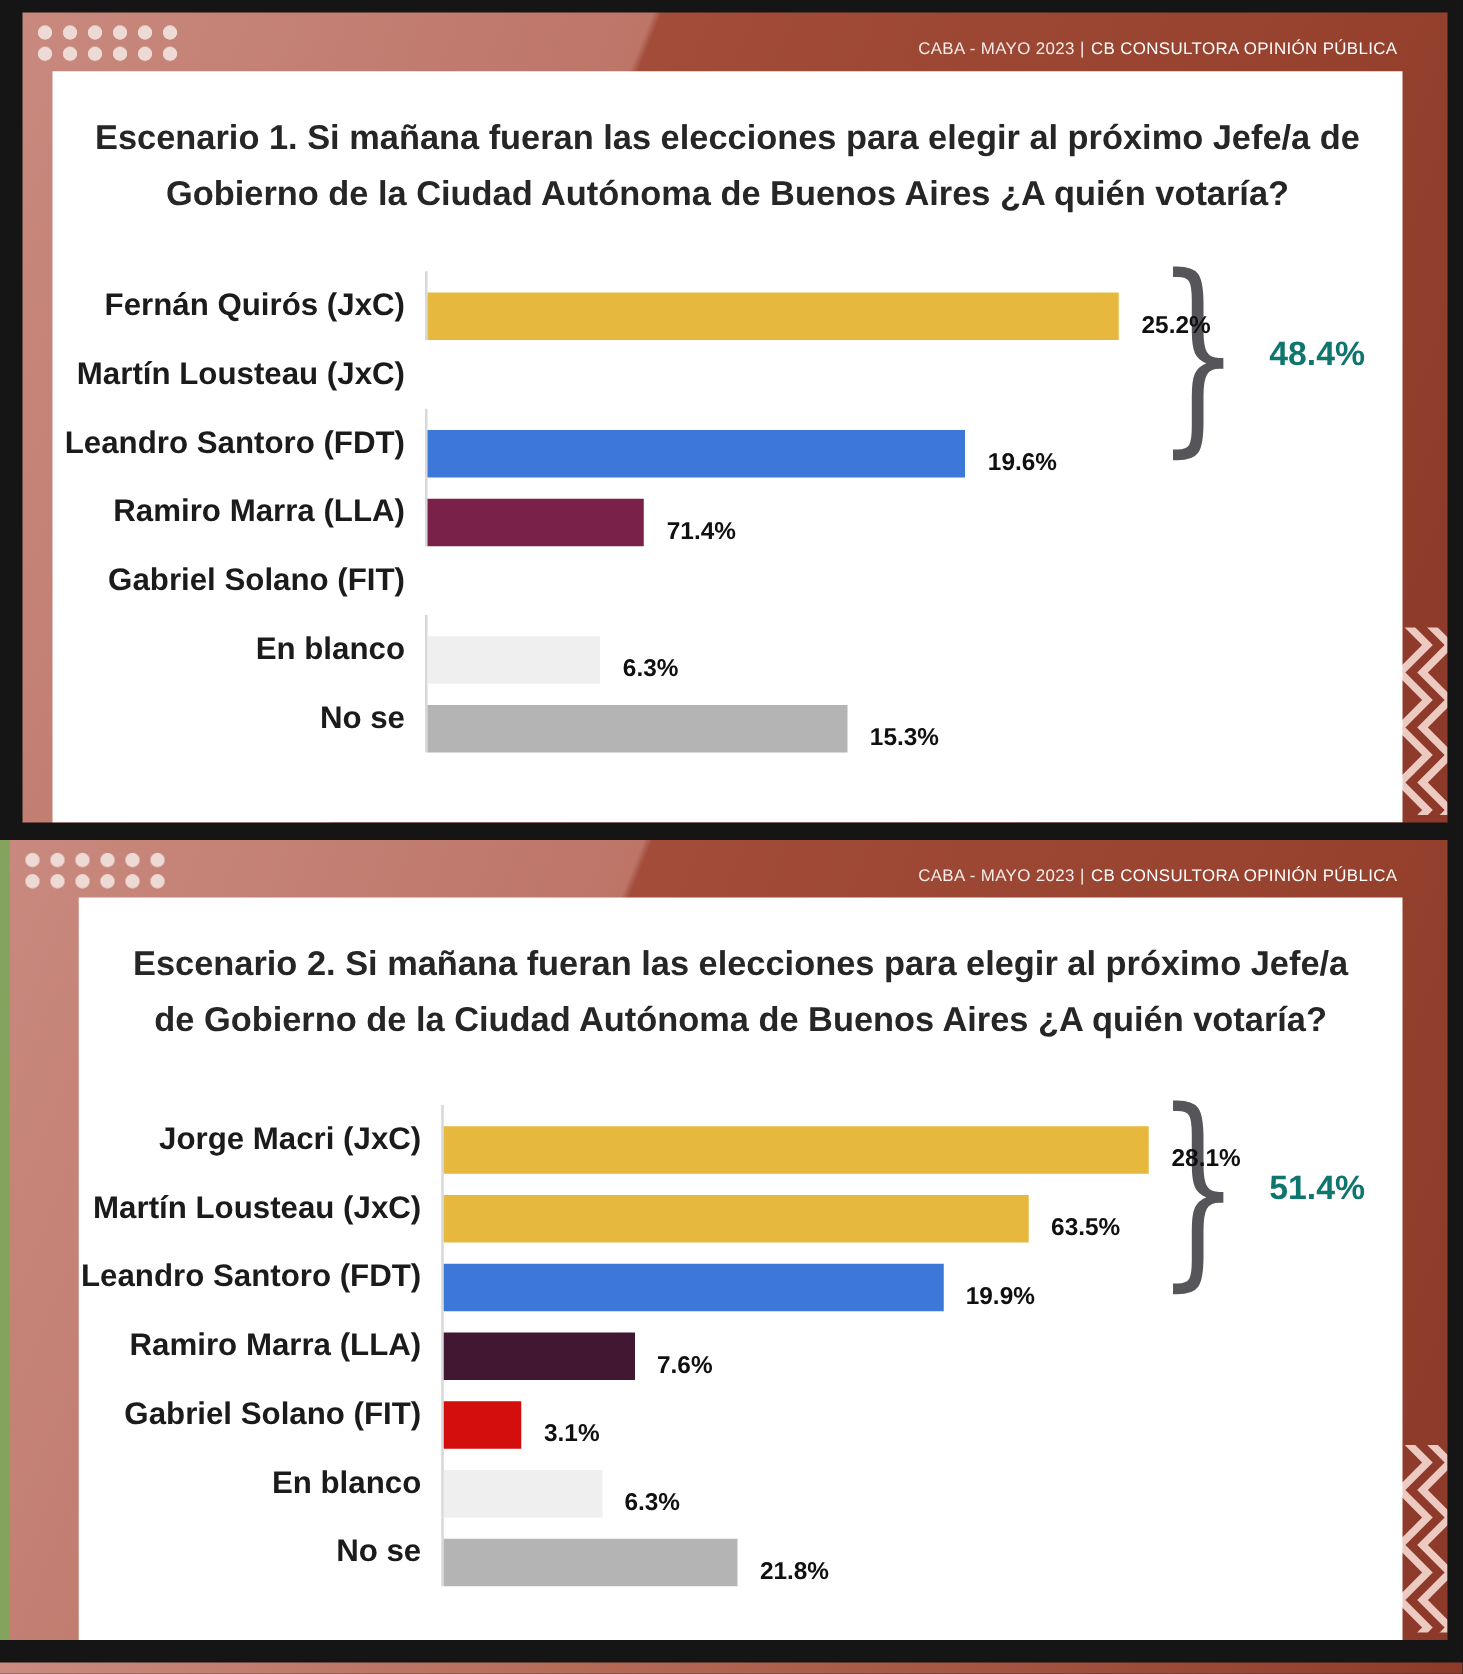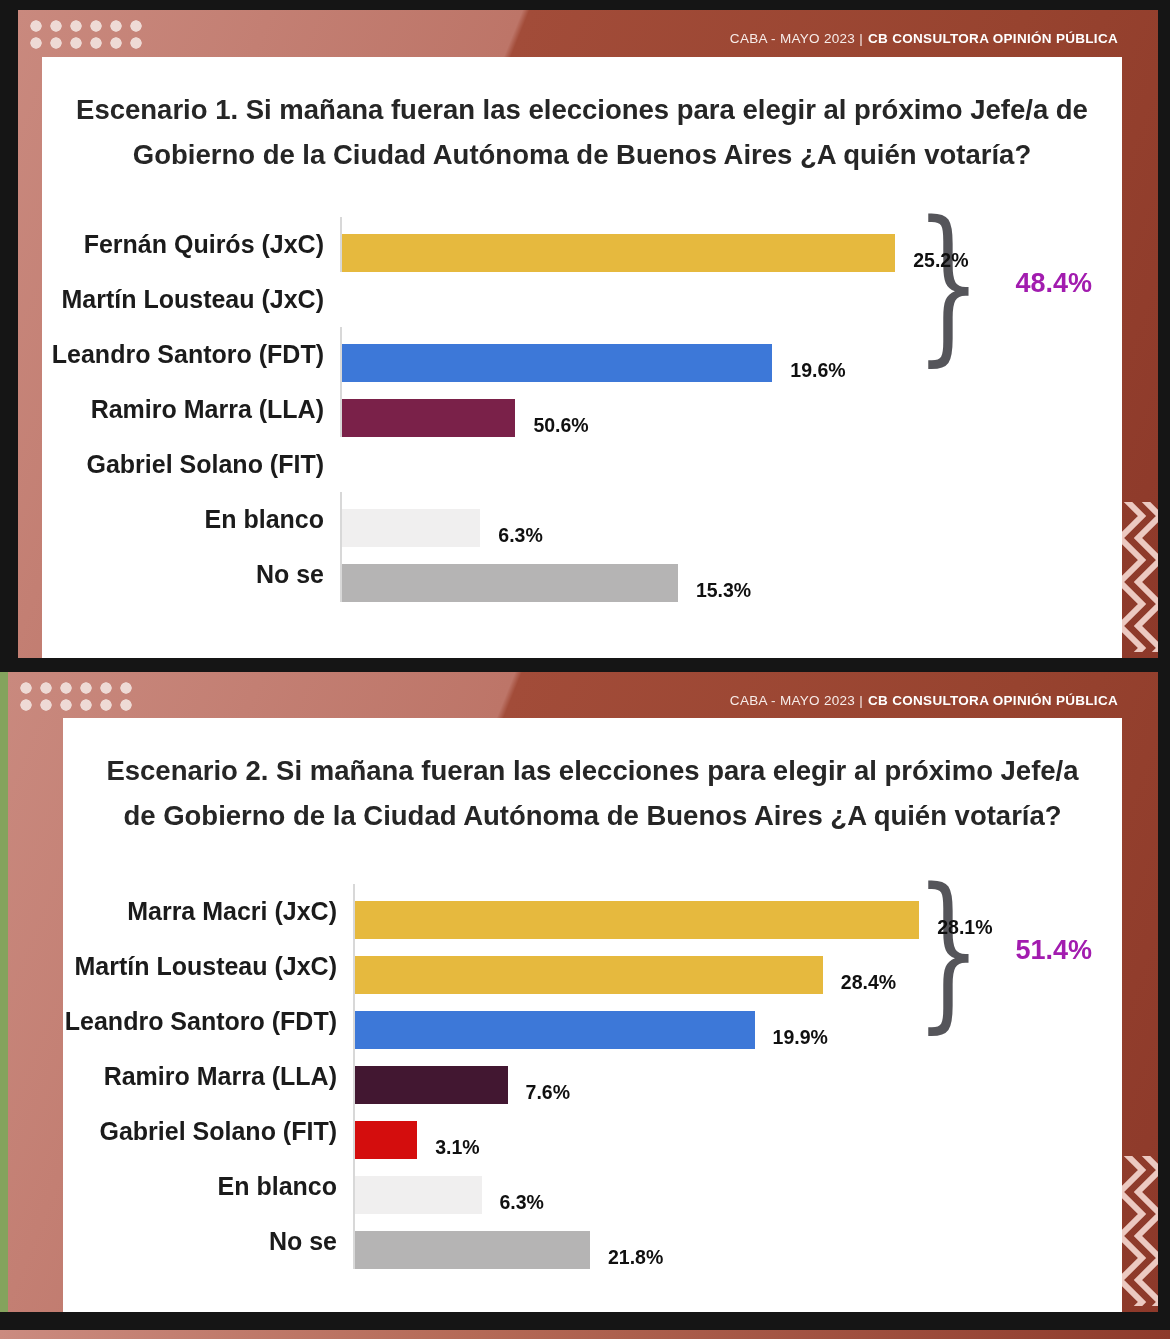--- a/index.html
+++ b/index.html
@@ -16,21 +16,21 @@
 
   .dots{
     position:absolute;top:8px;left:10px;width:119px;height:34px;
     background-image:radial-gradient(circle at 8px 8px,#eedad5 5.4px,rgba(0,0,0,0) 5.9px);
     background-size:20px 17px;
   }
   .src{
     position:absolute;top:21px;right:40px;
     font-size:13.5px;color:#f7ece9;letter-spacing:.3px;white-space:nowrap;
   }
-  .src .brand{font-weight:700;margin-left:5px;color:#ffffff;}
+  .src .brand{font-weight:400;margin-left:5px;color:#ffffff;}
 
   .card{position:absolute;right:36px;bottom:0;background:#ffffff;}
   #panel1 .card{left:24px;top:47px;}
   #panel2 .card{left:55px;top:46px;}
 
   .title{
     padding:30px 30px 0;text-align:center;
     font-size:27.5px;line-height:45px;font-weight:700;color:#262626;
   }
 
@@ -53,21 +53,21 @@
 
   .bracket{
     position:absolute;top:2px;right:14px;height:128px;
     display:flex;align-items:center;
   }
   .brace{
     font-family:"DejaVu Serif",serif;font-weight:400;
     font-size:168px;line-height:128px;color:#55555a;
     transform:scaleX(.62);transform-origin:center;
   }
-  .btotal{font-size:27px;font-weight:700;color:#a21caf;margin-left:14px;}
+  .btotal{font-size:27px;font-weight:700;color:#0f766e;margin-left:4px;}
 
   .chevrons{position:absolute;right:0;bottom:6px;width:38px;height:150px;}
 
   .green-strip{position:absolute;left:0;top:672px;width:8px;height:640px;background:#84a35d;}
   .bottom-strip{
     position:absolute;left:0;top:1330px;width:1170px;height:9px;
     background:linear-gradient(90deg,#cb8b80 0%,#b56a57 40%,#8e3a2b 100%);
   }
 </style>
 </head>
@@ -103,21 +103,21 @@
           <div class="row-label">Leandro Santoro (FDT)</div>
           <div class="bar-track">
             <div class="bar" style="width: 56.3218%; background: rgb(61, 120, 216);"></div>
             <div class="value-label">19.6%</div>
           </div>
         </div>
         <div class="row">
           <div class="row-label">Ramiro Marra (LLA)</div>
           <div class="bar-track">
             <div class="bar" style="width: 22.7011%; background: rgb(122, 33, 73);"></div>
-            <div class="value-label">50.6%</div>
+            <div class="value-label">71.4%</div>
           </div>
         </div>
         <div class="row">
           <div class="row-label">Gabriel Solano (FIT)</div>
         </div>
         <div class="row">
           <div class="row-label">En blanco</div>
           <div class="bar-track">
             <div class="bar" style="width: 18.1034%; background: rgb(240, 239, 239);"></div>
             <div class="value-label">6.3%</div>
@@ -146,31 +146,31 @@
     <polyline points="18,-8 40,14 18,36 40,58 18,80 40,102 18,124 40,146 18,168" fill="none" stroke="#ecc9c1" stroke-width="6"></polyline>
   </svg>
   <div class="card">
     <div class="title">Escenario 2. Si mañana fueran las elecciones para elegir al próximo Jefe/a de Gobierno de la Ciudad Autónoma de Buenos Aires ¿A quién votaría?</div>
     <div class="chart">
       <div class="bracket">
         <span class="brace">}</span>
         <span class="btotal">51.4%</span>
       </div>
     <div class="row">
-          <div class="row-label">Marra Macri (JxC)</div>
+          <div class="row-label">Jorge Macri (JxC)</div>
           <div class="bar-track">
             <div class="bar" style="width: 75.1337%; background: rgb(230, 185, 62);"></div>
             <div class="value-label">28.1%</div>
           </div>
         </div>
         <div class="row">
           <div class="row-label">Martín Lousteau (JxC)</div>
           <div class="bar-track">
             <div class="bar" style="width: 62.2995%; background: rgb(230, 185, 62);"></div>
-            <div class="value-label">28.4%</div>
+            <div class="value-label">63.5%</div>
           </div>
         </div>
         <div class="row">
           <div class="row-label">Leandro Santoro (FDT)</div>
           <div class="bar-track">
             <div class="bar" style="width: 53.2086%; background: rgb(61, 120, 216);"></div>
             <div class="value-label">19.9%</div>
           </div>
         </div>
         <div class="row">

